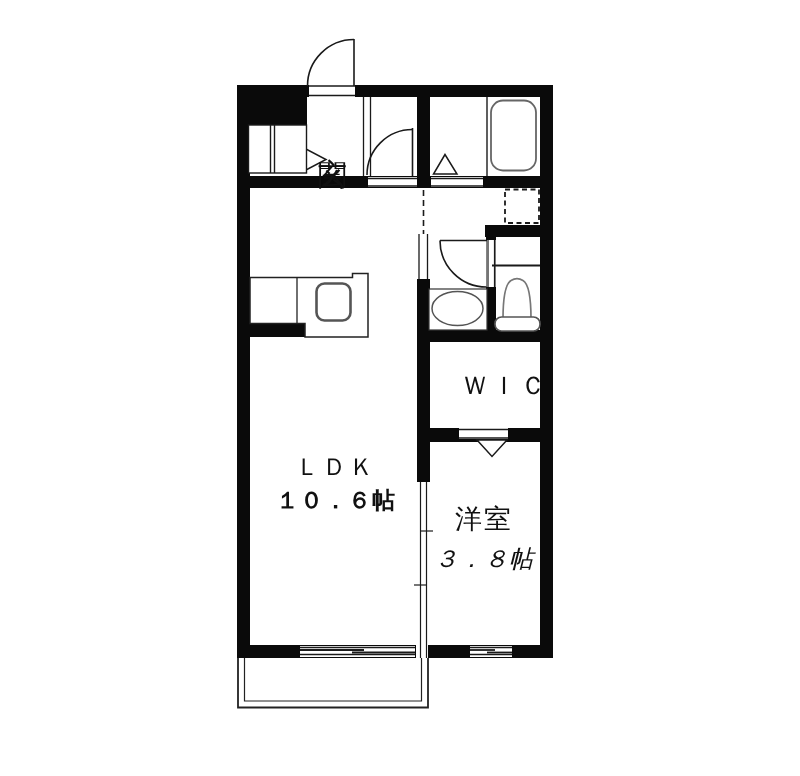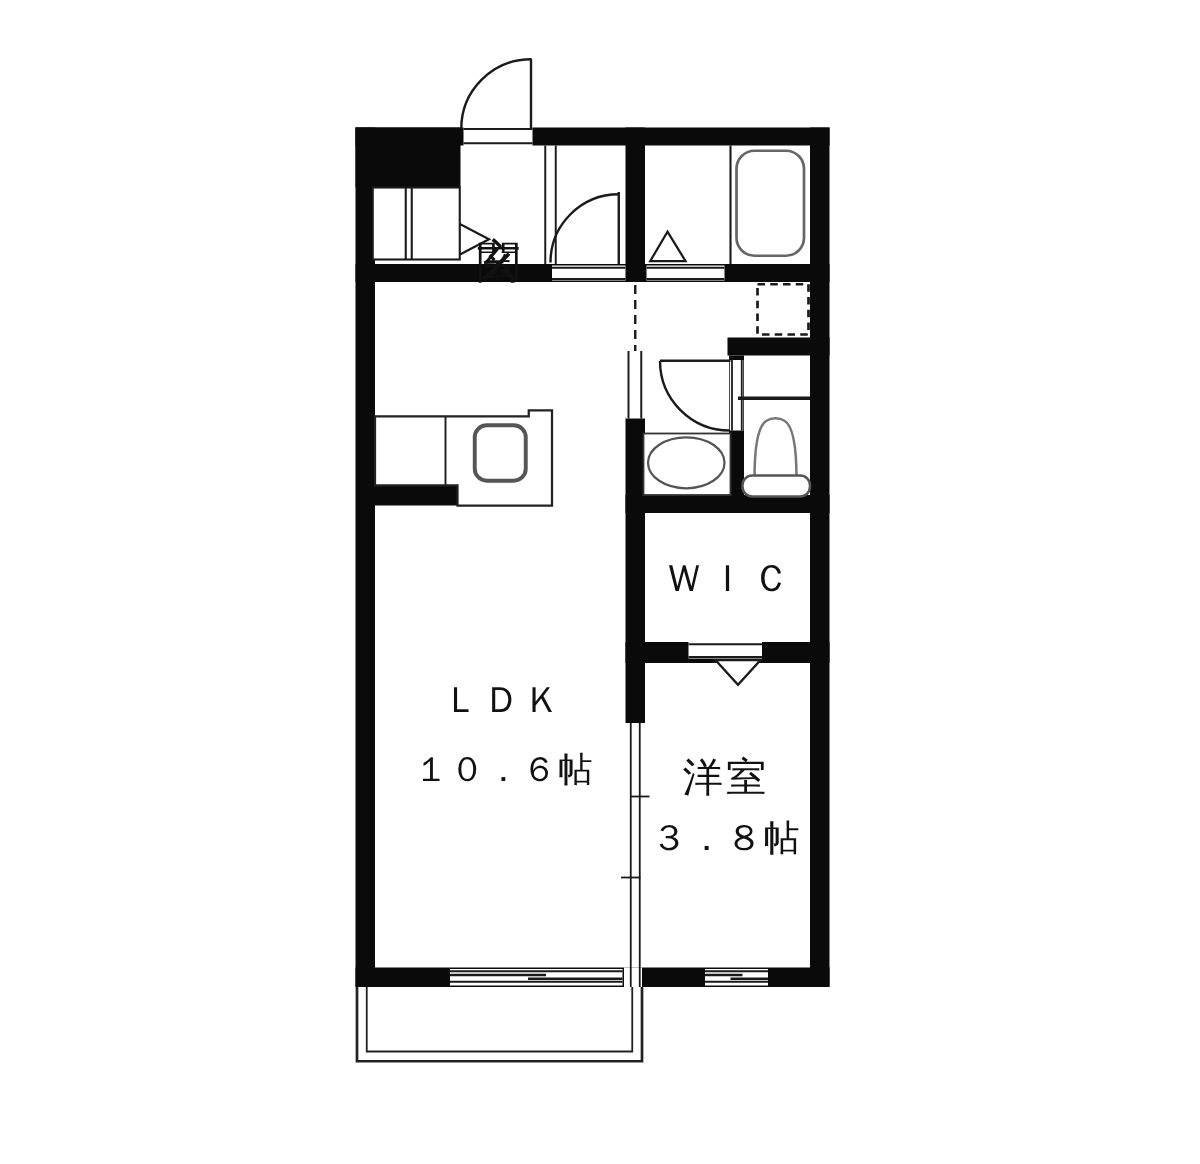--- a/index.html
+++ b/index.html
@@ -15,21 +15,21 @@
     position:absolute;
     transform:translate(-50%,-50%);
     color:#111;
     white-space:nowrap;
     text-align:center;
     line-height:1.1;
   }
   .lbl-entrance{writing-mode:vertical-rl;font-size:29px;letter-spacing:5px;font-weight:500;}
   .lbl-ldk{font-size:24px;letter-spacing:3px;text-align:right;}
   .lbl-ldk-area{font-size:23px;letter-spacing:1px;}
-  .lbl-wic{font-size:25px;letter-spacing:4px;}
+  .lbl-wic{font-size:25px;letter-spacing:4px;margin-left:19px;}
   .lbl-western{font-size:27px;letter-spacing:2px;}
   .lbl-western-area{font-size:24px;letter-spacing:1px;}
 </style>
 </head>
 <body>
 
 <div class="plan-container">
   <svg class="plan-svg" width="800" height="776" viewBox="0 0 800 776">
 
     <rect x="0" y="0" width="800" height="776" fill="#ffffff"></rect>
@@ -171,19 +171,19 @@
       <g fill="none" stroke="#222">
         <path d="M238,658 V707.5 H428 V658" stroke-width="1.8"></path>
         <path d="M244.5,658 V701 H421.5 V658" stroke-width="1.2"></path>
       </g>
     </g>
   </svg>
 
   <div class="room-label lbl-entrance" style="left:332px;top:139px;">玄関</div>
 
   <div class="room-label lbl-ldk" style="left:336px;top:467px;">ＬＤＫ</div>
-  <div class="room-label lbl-ldk-area" style="left:336px;top:514px;">１０．６帖</div>
+  <div class="room-label lbl-ldk-area" style="left:336px;top:501px;font-weight:bold;">１０．６帖</div>
 
   <div class="room-label lbl-wic" style="left:487px;top:386px;">ＷＩＣ</div>
 
   <div class="room-label lbl-western" style="left:484px;top:519px;">洋室</div>
-  <div class="room-label lbl-western-area" style="left:484px;top:559px;">３．８帖</div>
+  <div class="room-label lbl-western-area" style="left:484px;top:559px;font-style:italic;">３．８帖</div>
 </div>
 
 </body></html>

